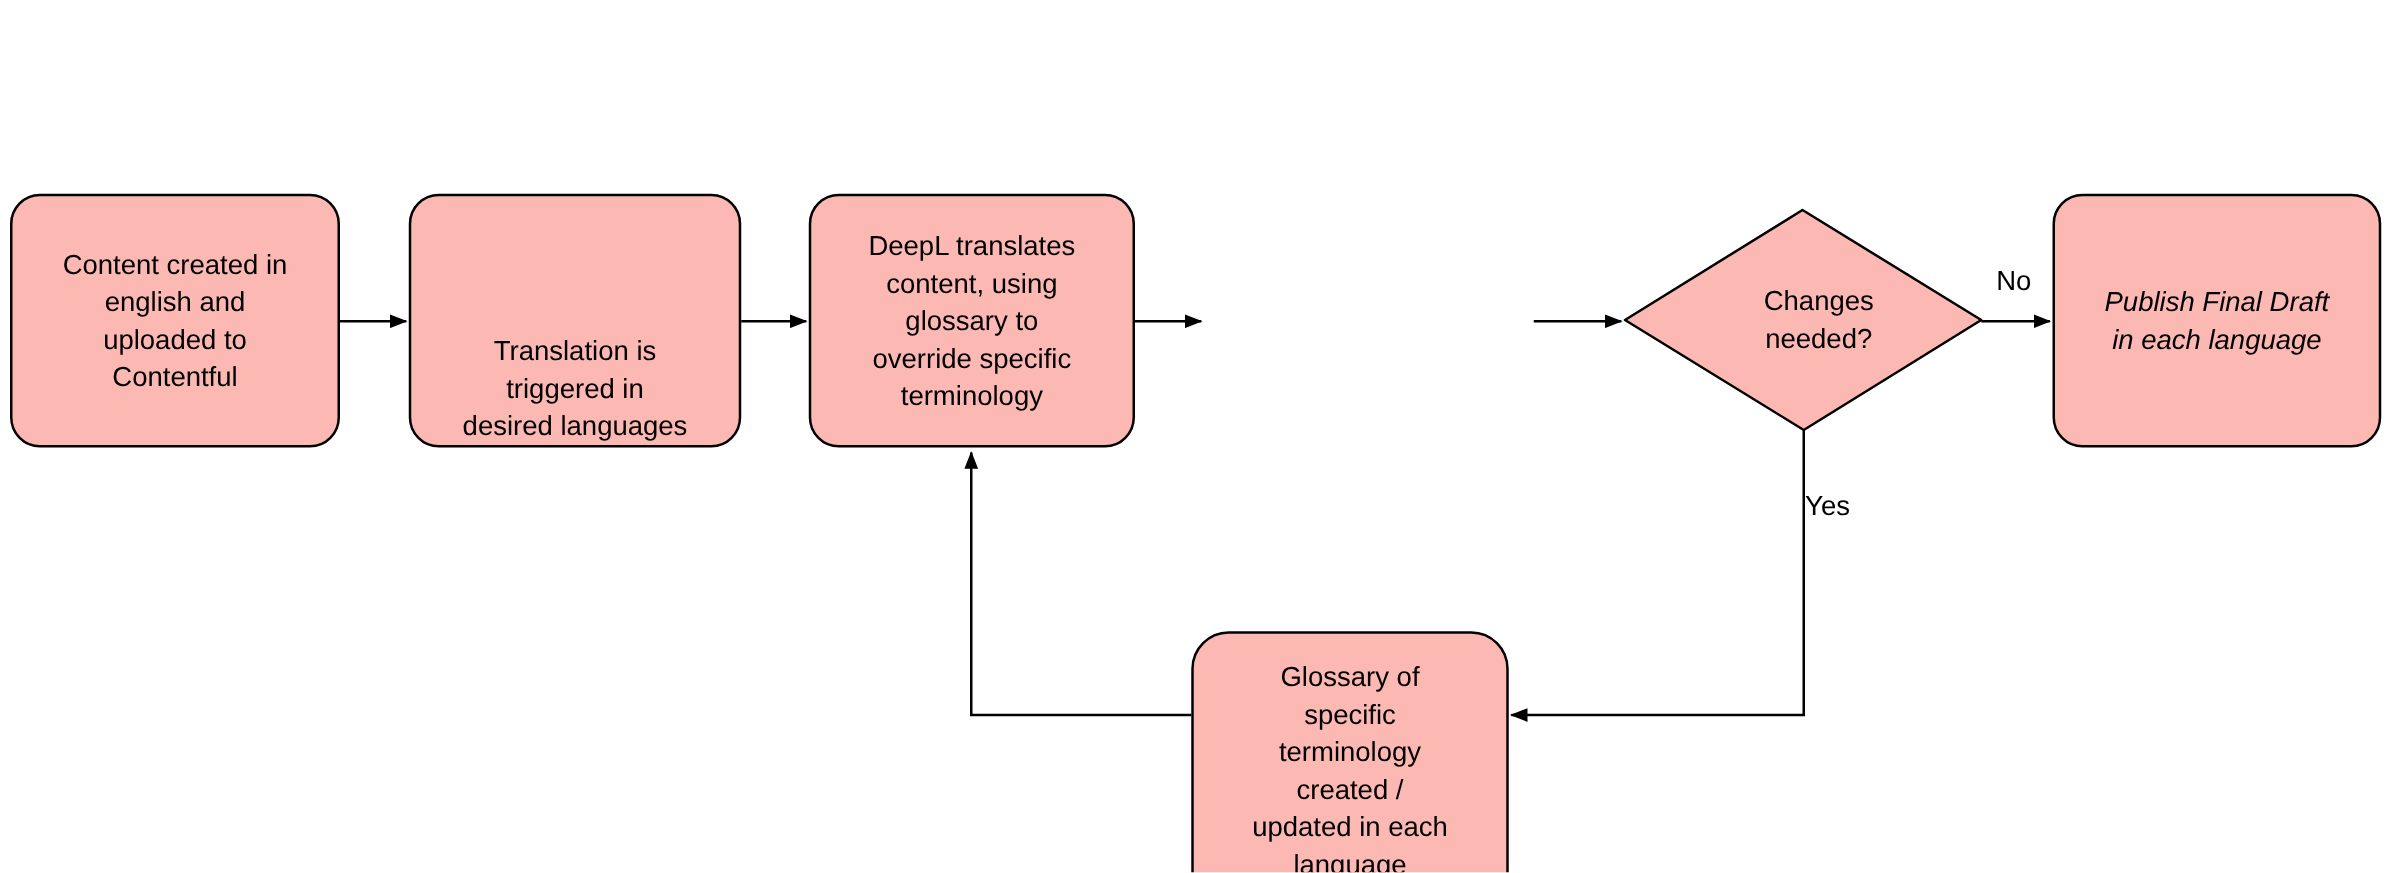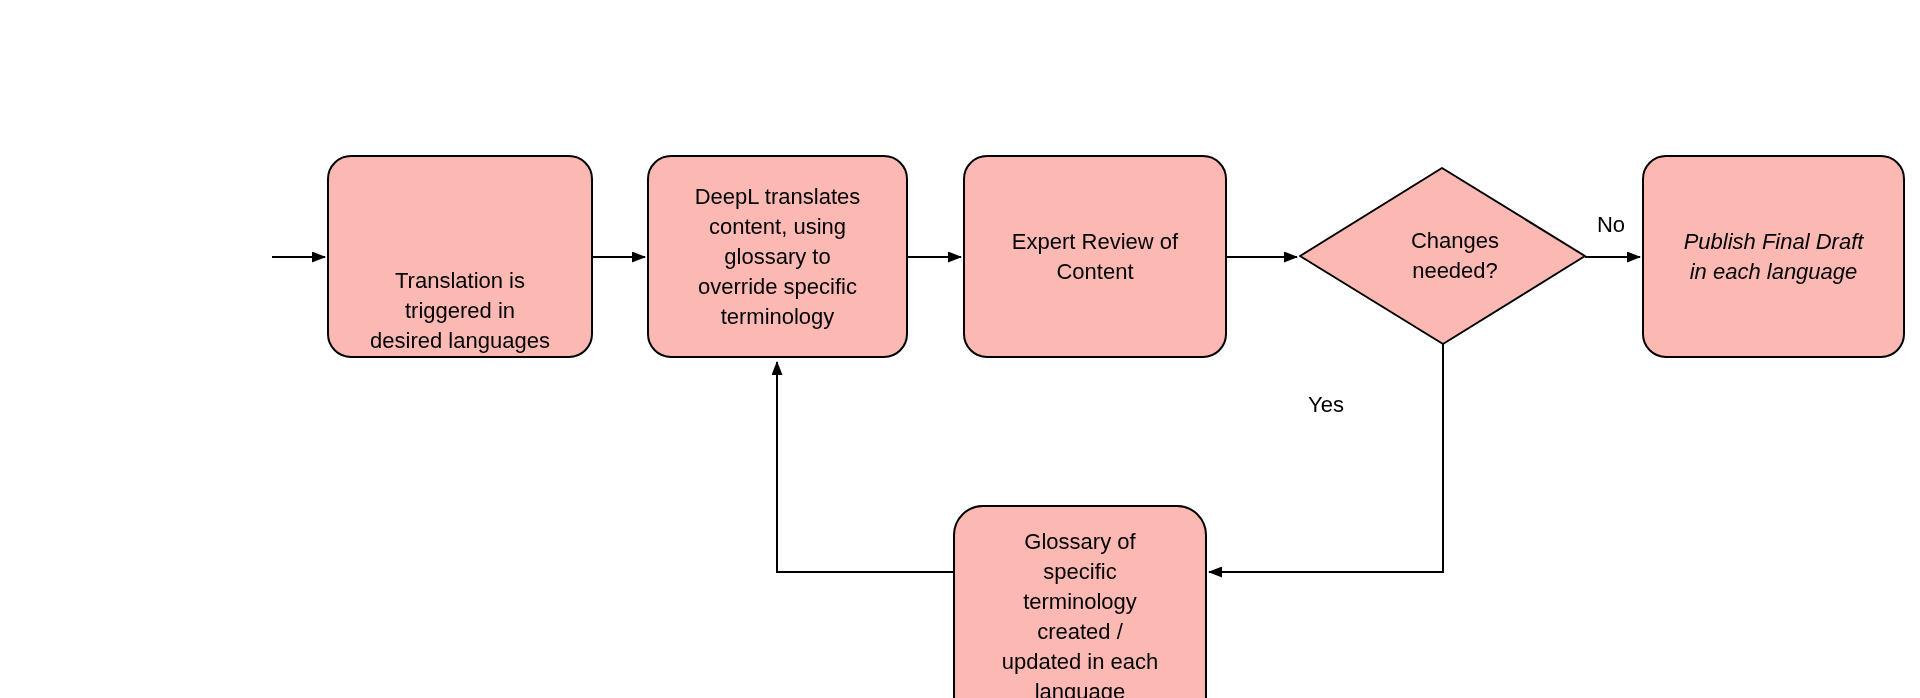--- a/index.html
+++ b/index.html
@@ -61,21 +61,21 @@
   }
   
   #node-start    {left:8px;    top:155px; width:264px; height:203px;}
   #node-trigger  {left:327px;  top:155px; width:266px; height:203px;align-items:flex-end;}
   #node-deepl    {left:647px;  top:155px; width:261px; height:203px;}
   #node-review   {left:963px;  top:155px; width:264px; height:203px;}
   #node-publish  {left:1642px; top:155px; width:263px; height:203px;font-style:italic;}
   #node-glossary {left:953px;  top:476px; width:254px; height:223px; border-radius:30px;margin-top:29px;}
   #decision-label{left:1300px; top:168px; width:285px; height:176px;}
   #label-no {left:1583px; top:212px; width:56px;}
-  #label-yes{left:1290px; top:392px; width:72px;}
+  #label-yes{left:1426px; top:392px; width:72px;}
 </style>
 </head>
 <body>
 
 <div class="canvas">
 
   <svg class="svg-layer" viewBox="0 0 1920 698" xmlns="http://www.w3.org/2000/svg">
     <defs>
       <marker id="arrow" markerUnits="userSpaceOnUse" markerWidth="14" markerHeight="11" refX="13" refY="5.5" orient="auto">
         <path d="M0,0 L14,5.5 L0,11 Z" style="fill:var(--connector);"></path>
@@ -88,39 +88,41 @@
     <line x1="1227" y1="257" x2="1297" y2="257" style="stroke:var(--connector);stroke-width:2;" marker-end="url(#arrow)"></line>
     <line x1="1585" y1="257" x2="1640" y2="257" style="stroke:var(--connector);stroke-width:2;" marker-end="url(#arrow)"></line>
 
     <polyline points="1443,344 1443,572 1209,572" style="fill:none;stroke:var(--connector);stroke-width:2;" marker-end="url(#arrow)"></polyline>
 
     <polyline points="953,572 777,572 777,362" style="fill:none;stroke:var(--connector);stroke-width:2;" marker-end="url(#arrow)"></polyline>
 
     <polygon points="1300,256 1442,168 1585,256 1443,344" style="fill:var(--node-fill);stroke:var(--node-border);stroke-width:2;stroke-linejoin:round;"></polygon>
   </svg>
 
+  <div class="node" id="node-start">
+    <span class="label">Content created in
+english and
+uploaded to
+Contentful</span>
+  </div>
 
   <div class="node" id="node-trigger">
     <span class="label">Translation is
 triggered in
 desired languages</span>
   </div>
 
   <div class="node" id="node-deepl">
     <span class="label">DeepL translates
 content, using
 glossary to
 override specific
 terminology</span>
   </div>
 
-  <div class="node" id="node-review">
-    <span class="label">Expert Review of
-Content</span>
-  </div>
 
   <div class="diamond-label" id="decision-label">
     <span class="label">Changes
 needed?</span>
   </div>
 
   <div class="node" id="node-publish">
     <span class="label">Publish Final Draft
 in each language</span>
   </div>

